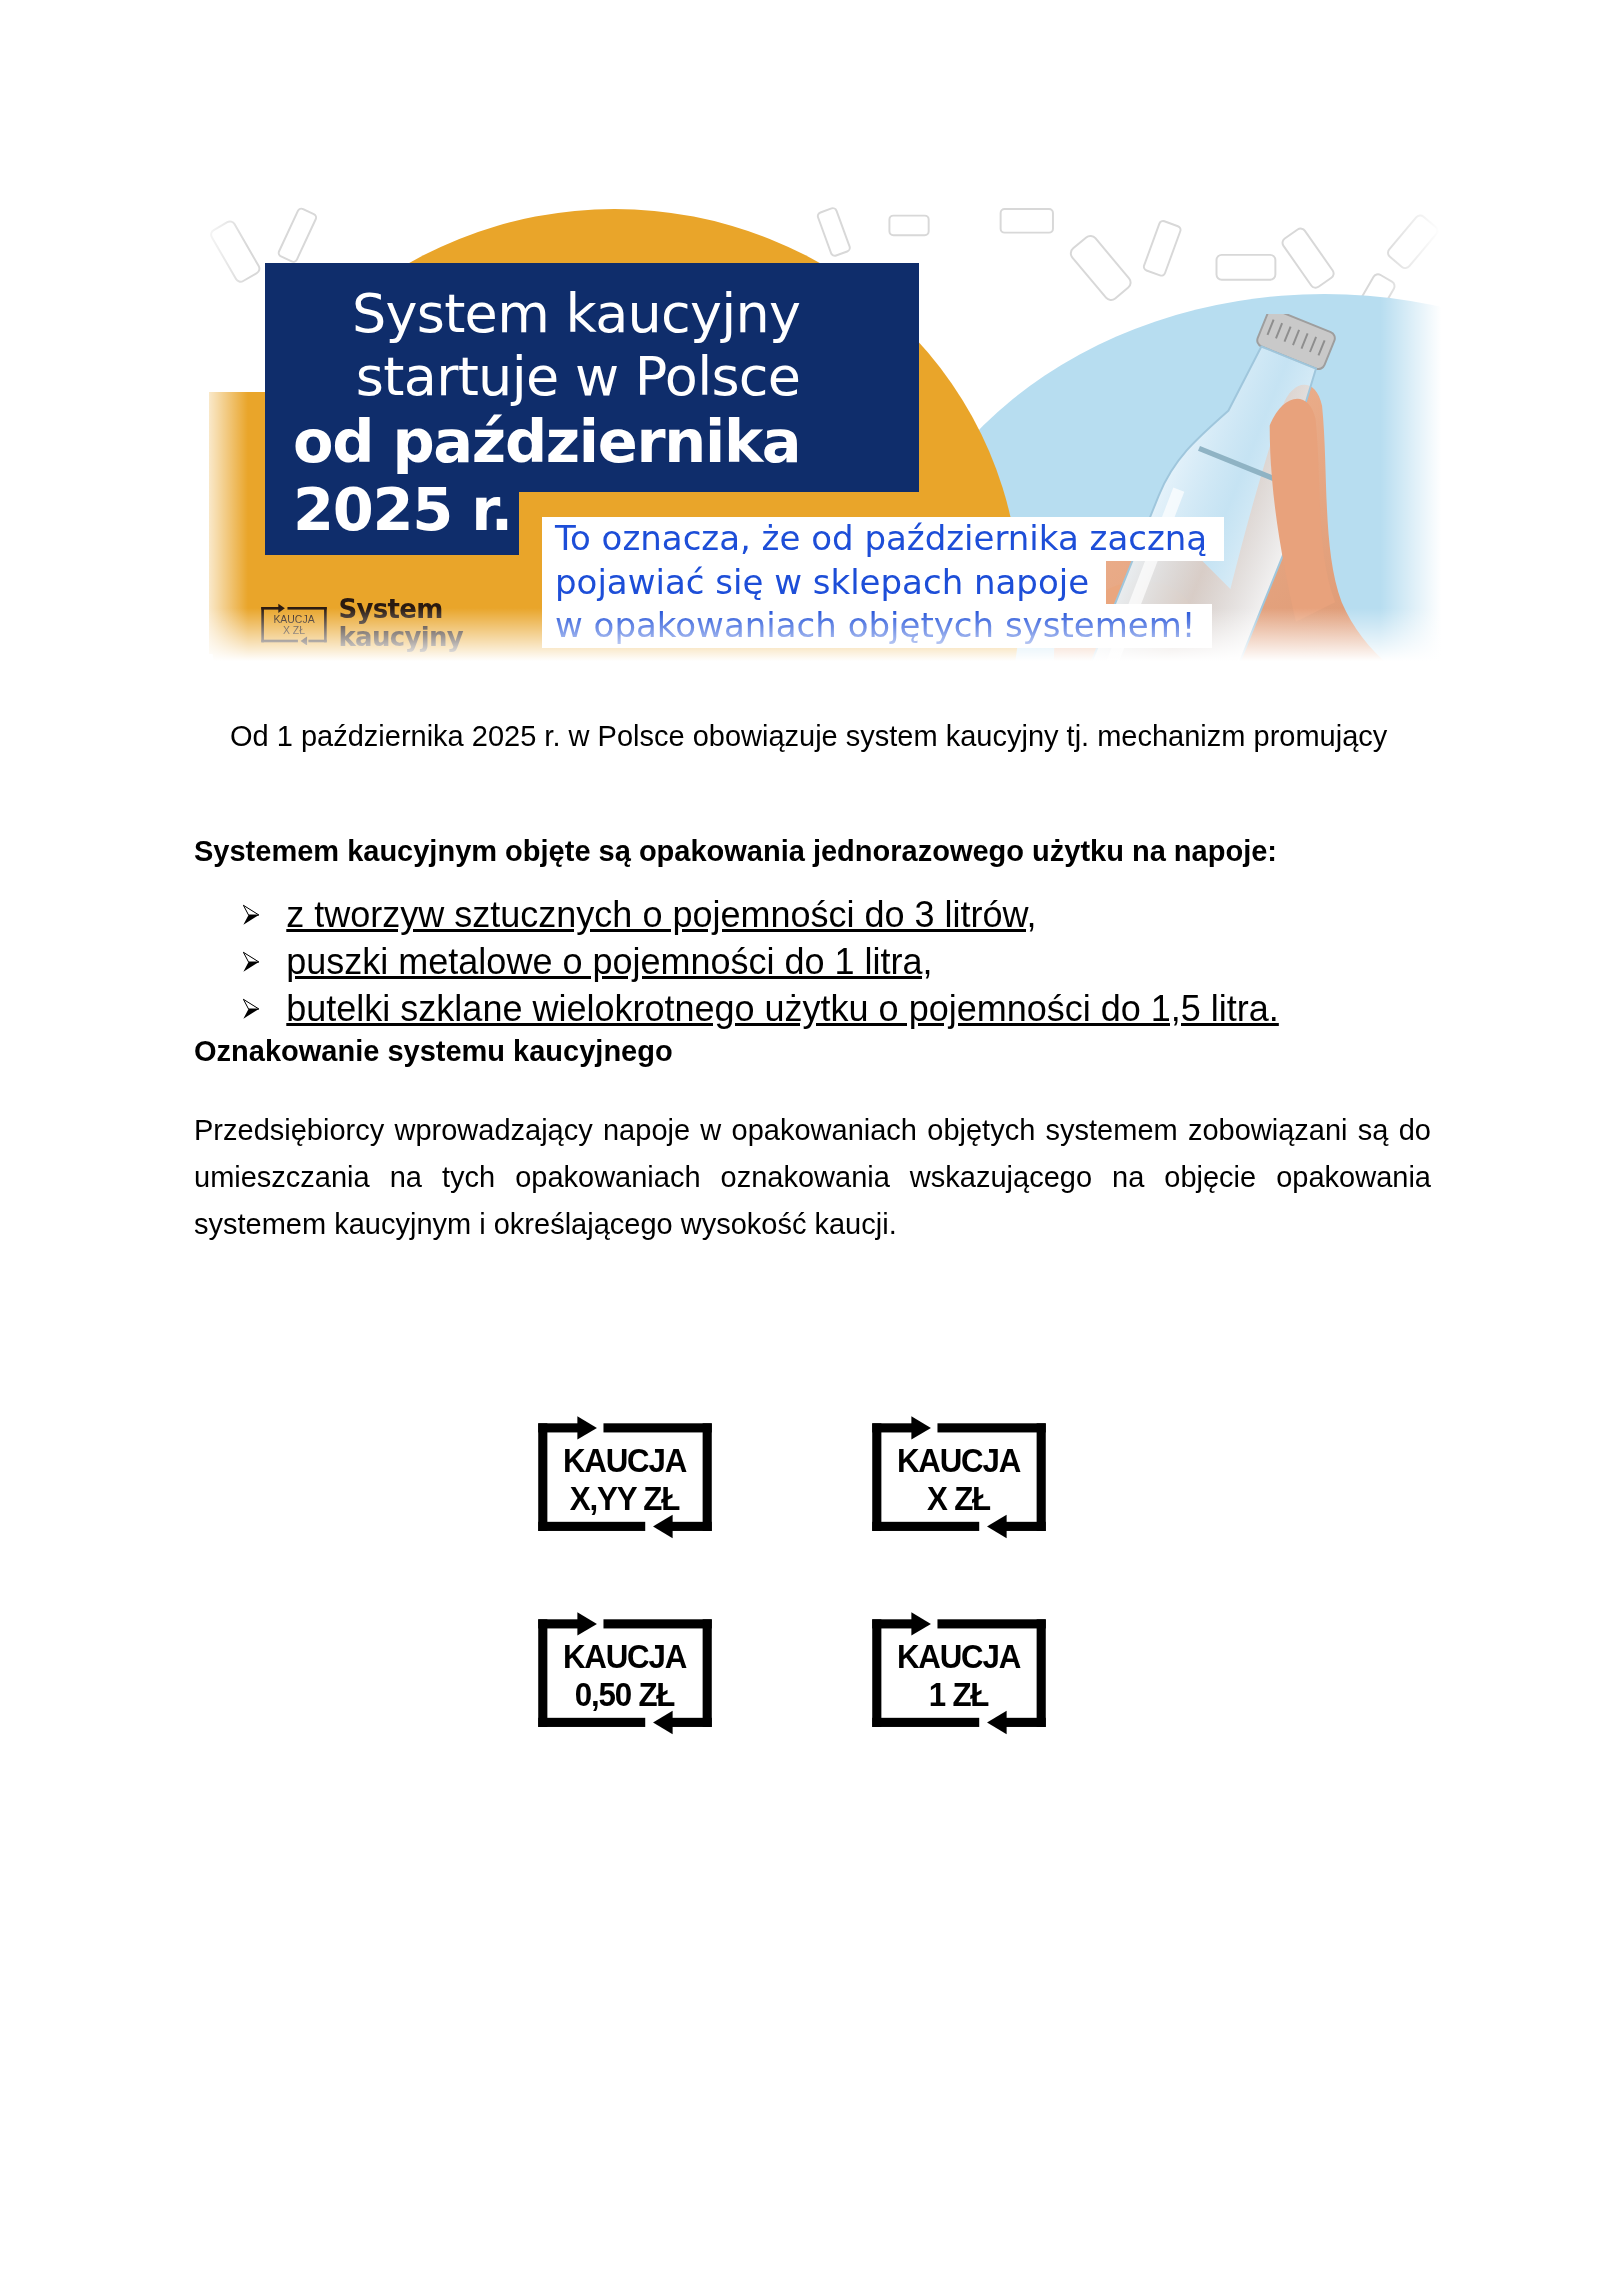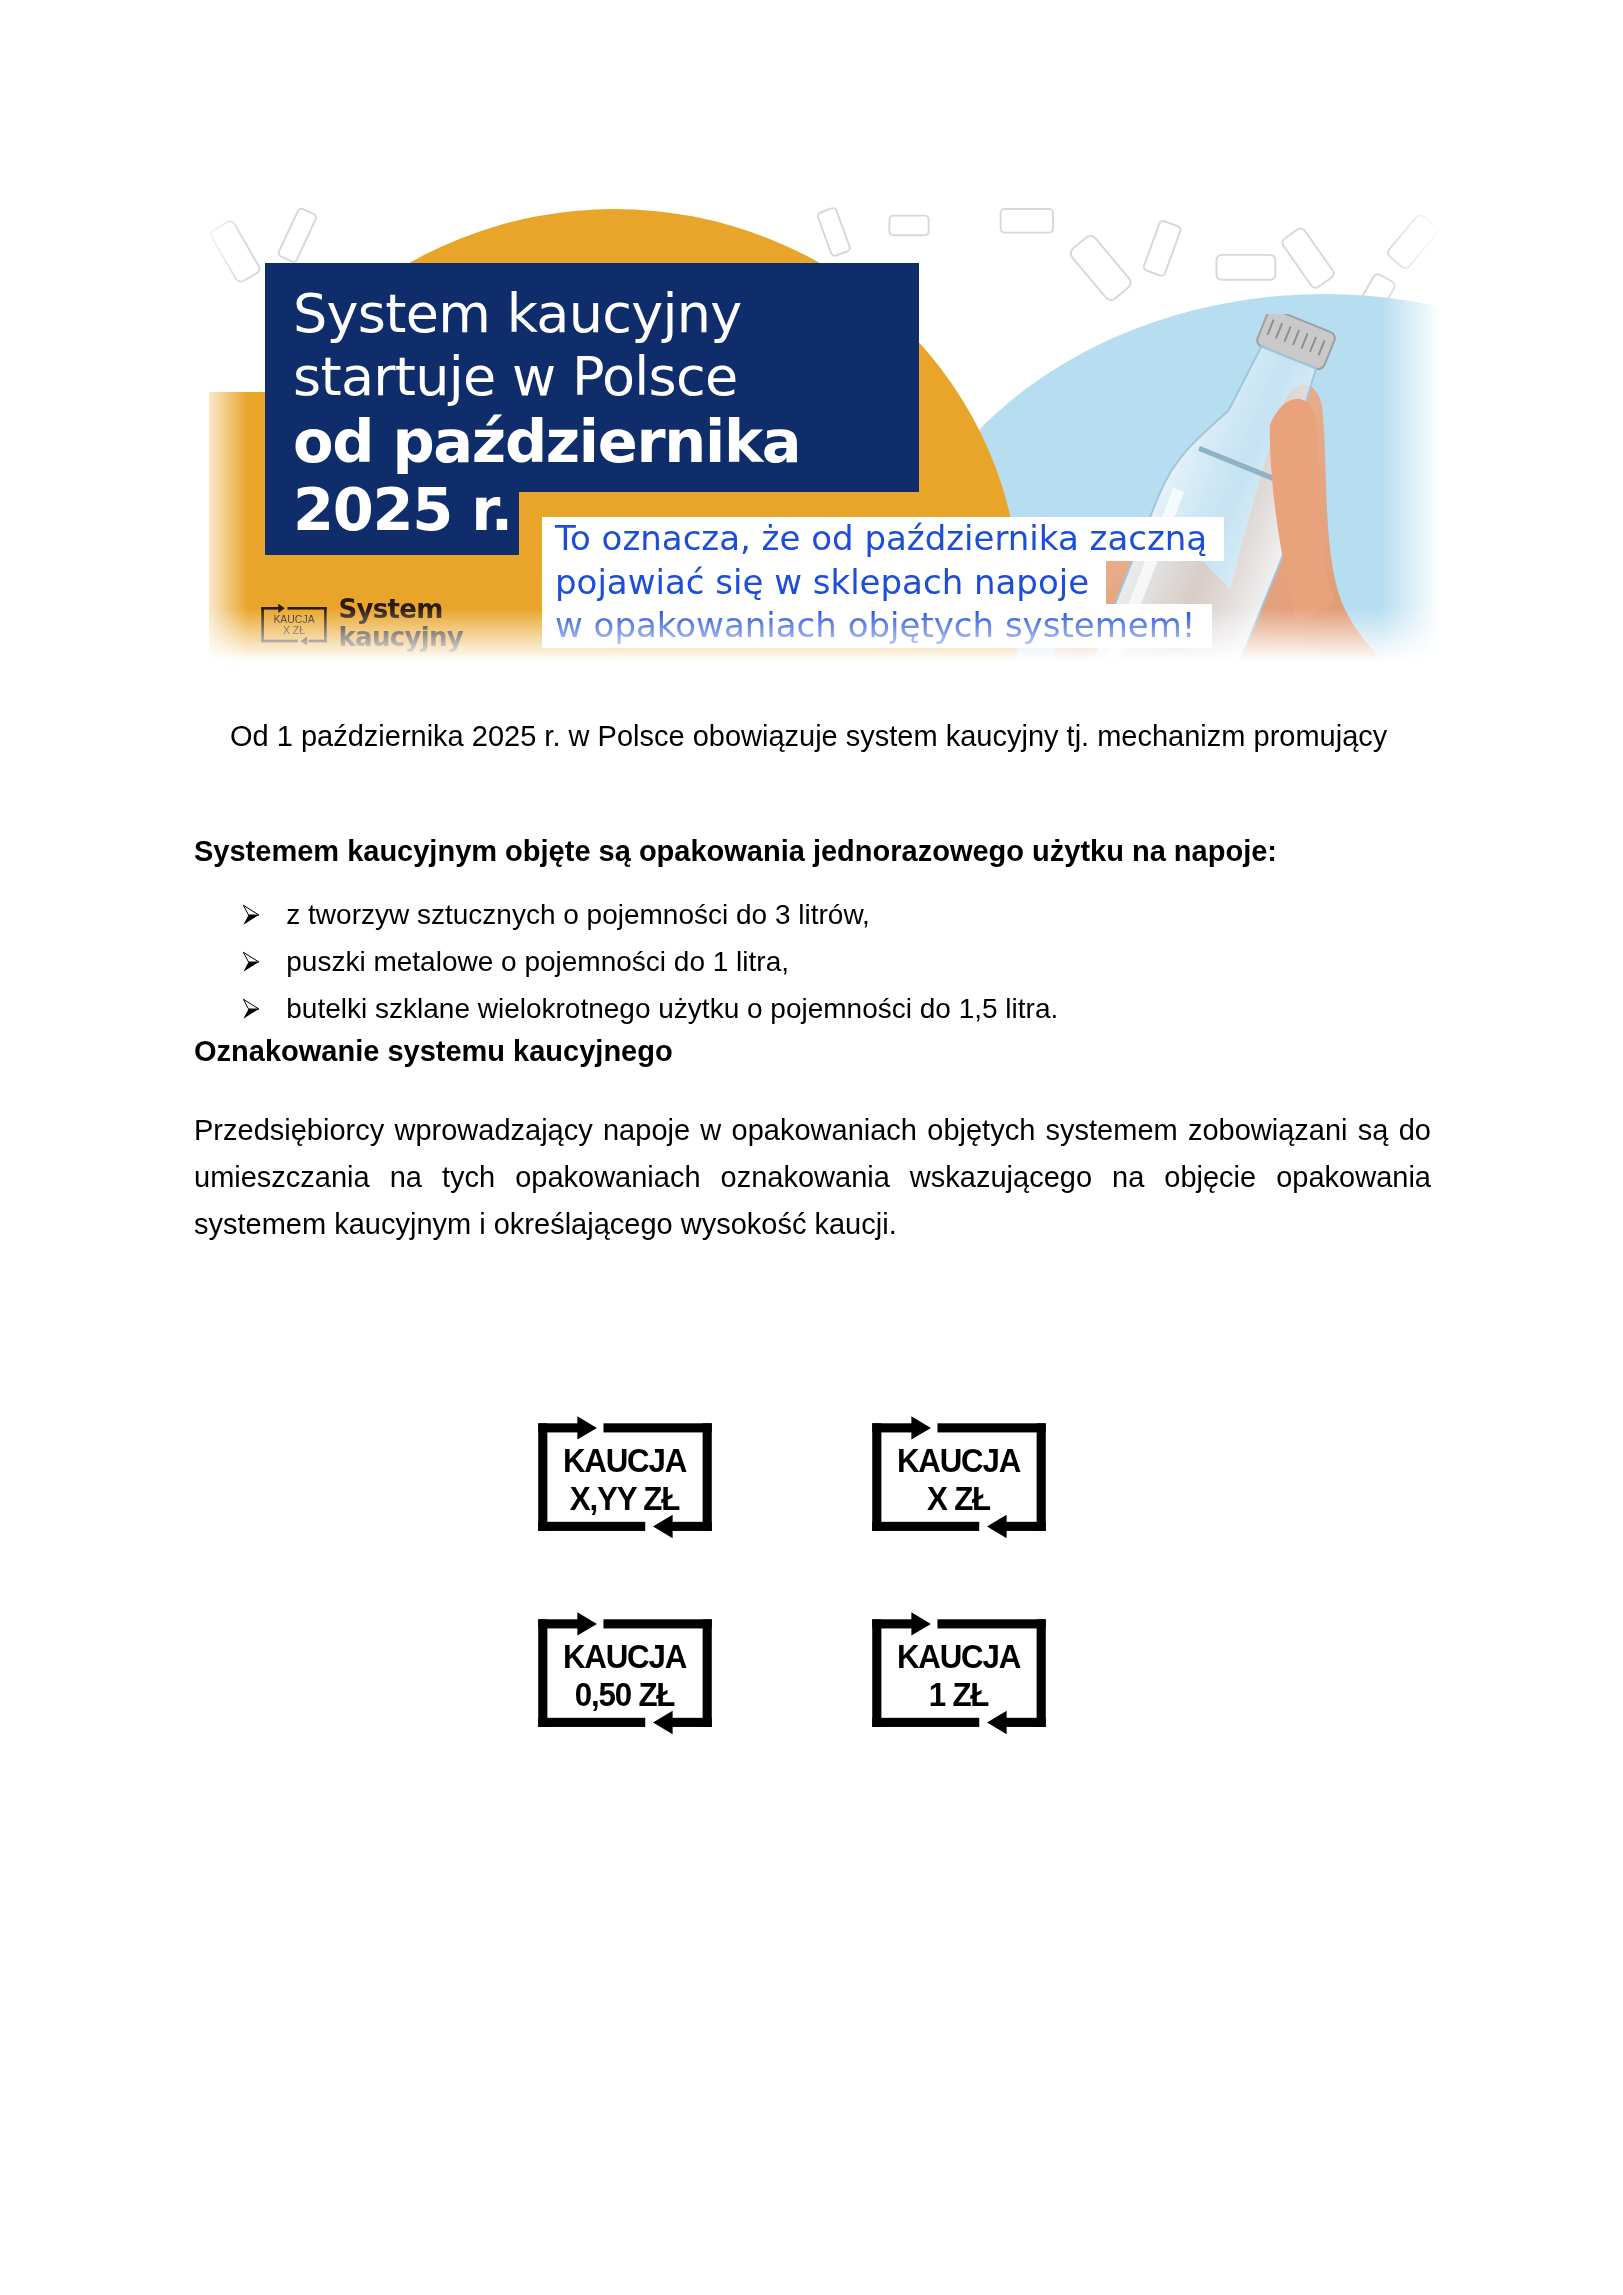--- a/index.html
+++ b/index.html
@@ -12,38 +12,38 @@
   .banner .orange-blob { position: absolute; left: 13px; top: 13px; width: 811px; height: 785px; border-radius: 50%; background: #E9A52A; }
   .banner .orange-rect { position: absolute; left: 13px; top: 196px; width: 654px; height: 262px; background: #E9A52A; }
   .banner .blue-blob { position: absolute; left: 687px; top: 98px; width: 883px; height: 720px; border-radius: 50%; background: #B7DDF0; }
   .banner .fade-left { position: absolute; left: 0; top: 0; width: 52px; height: 471px; background: linear-gradient(to right, #fff, rgba(255,255,255,0)); }
   .banner .fade-bottom { position: absolute; left: 0; bottom: 0; width: 1256px; height: 59px; background: linear-gradient(to top, #fff 10%, rgba(255,255,255,0)); }
   .banner .fade-right { position: absolute; right: 0; top: 0; width: 72px; height: 471px; background: linear-gradient(to left, #fff 15%, rgba(255,255,255,0)); }
 
   .banner .navy-top { position: absolute; left: 69px; top: 67px; width: 654px; height: 229px; background: #0F2D6B; }
   .banner .navy-bottom { position: absolute; left: 69px; top: 288px; width: 254px; height: 71px; background: #0F2D6B; }
   .banner .headline { position: absolute; left: 97px; top: 86px; color: #fff; font-family: "DejaVu Sans", sans-serif; }
-  .banner .headline .light { font-size: 54px; font-weight: normal; line-height: 63px; letter-spacing: -0.7px; white-space: nowrap; }
+  .banner .headline .light { font-size: 54px; font-weight: normal; line-height: 63px; letter-spacing: -0.7px; white-space: nowrap; text-align: right; }
   .banner .headline .bold { font-size: 59px; font-weight: bold; line-height: 68px; letter-spacing: -1.3px; white-space: nowrap; }
 
   .banner .callout { position: absolute; left: 346px; top: 321px; font-family: "DejaVu Sans", sans-serif; color: #1d4ed8; font-size: 34px; line-height: 41px; }
   .banner .callout .line { background: #fff; padding: 1.3px 17px 1.3px 13px; white-space: nowrap; display: block; width: max-content; }
 
   
   .banner .hand { position: absolute; left: 838px; top: 118px; width: 419px; height: 393px; }
 
   .banner .logo { position: absolute; left: 64px; top: 400px; display: flex; align-items: center; gap: 10.5px; }
   .banner .logo .mini { width: 68px; height: 42px; }
   .banner .logo .logo-text { font-family: "DejaVu Sans", sans-serif; font-weight: bold; font-size: 26px; line-height: 27.5px; color: #2a1a10; letter-spacing: -0.7px; }
 
   
   .p { position: absolute; left: 194px; width: 1237px; font-family: "Liberation Sans", sans-serif; font-size: 29px; line-height: 47px; color: #000; }
   .p.justify { text-align: justify; text-align-last: left; }
   .b { font-weight: bold; }
-  .bullets { position: absolute; left: 242px; top: 891px; font-family: "Liberation Sans", sans-serif; font-size: 28px; line-height: 47px; margin: 0; padding: 0; list-style: none; }
+  .bullets { position: absolute; left: 242px; top: 891px; font-family: "Liberation Sans", sans-serif; font-size: 36px; line-height: 47px; margin: 0; padding: 0; list-style: none; text-decoration: underline; }
   .bullets li { display: flex; align-items: center; gap: 26px; }
   .bullets .arrow { width: 18.3px; height: 22px; display: inline-block; }
 
   
   .labels { position: absolute; left: 530px; top: 1407px; width: 537px; height: 340px; }
   .label { position: absolute; width: 190px; height: 137px; }
   .label svg { position: absolute; left: 0; top: 0; }
   .label .txt { position: absolute; left: 9.2px; top: 34px; width: 171px; text-align: center; font-family: "Liberation Sans", sans-serif; font-weight: bold; font-size: 34px; line-height: 38px; letter-spacing: -1.3px; color: #000; transform: scaleX(0.92); }
 </style>
 </head>

